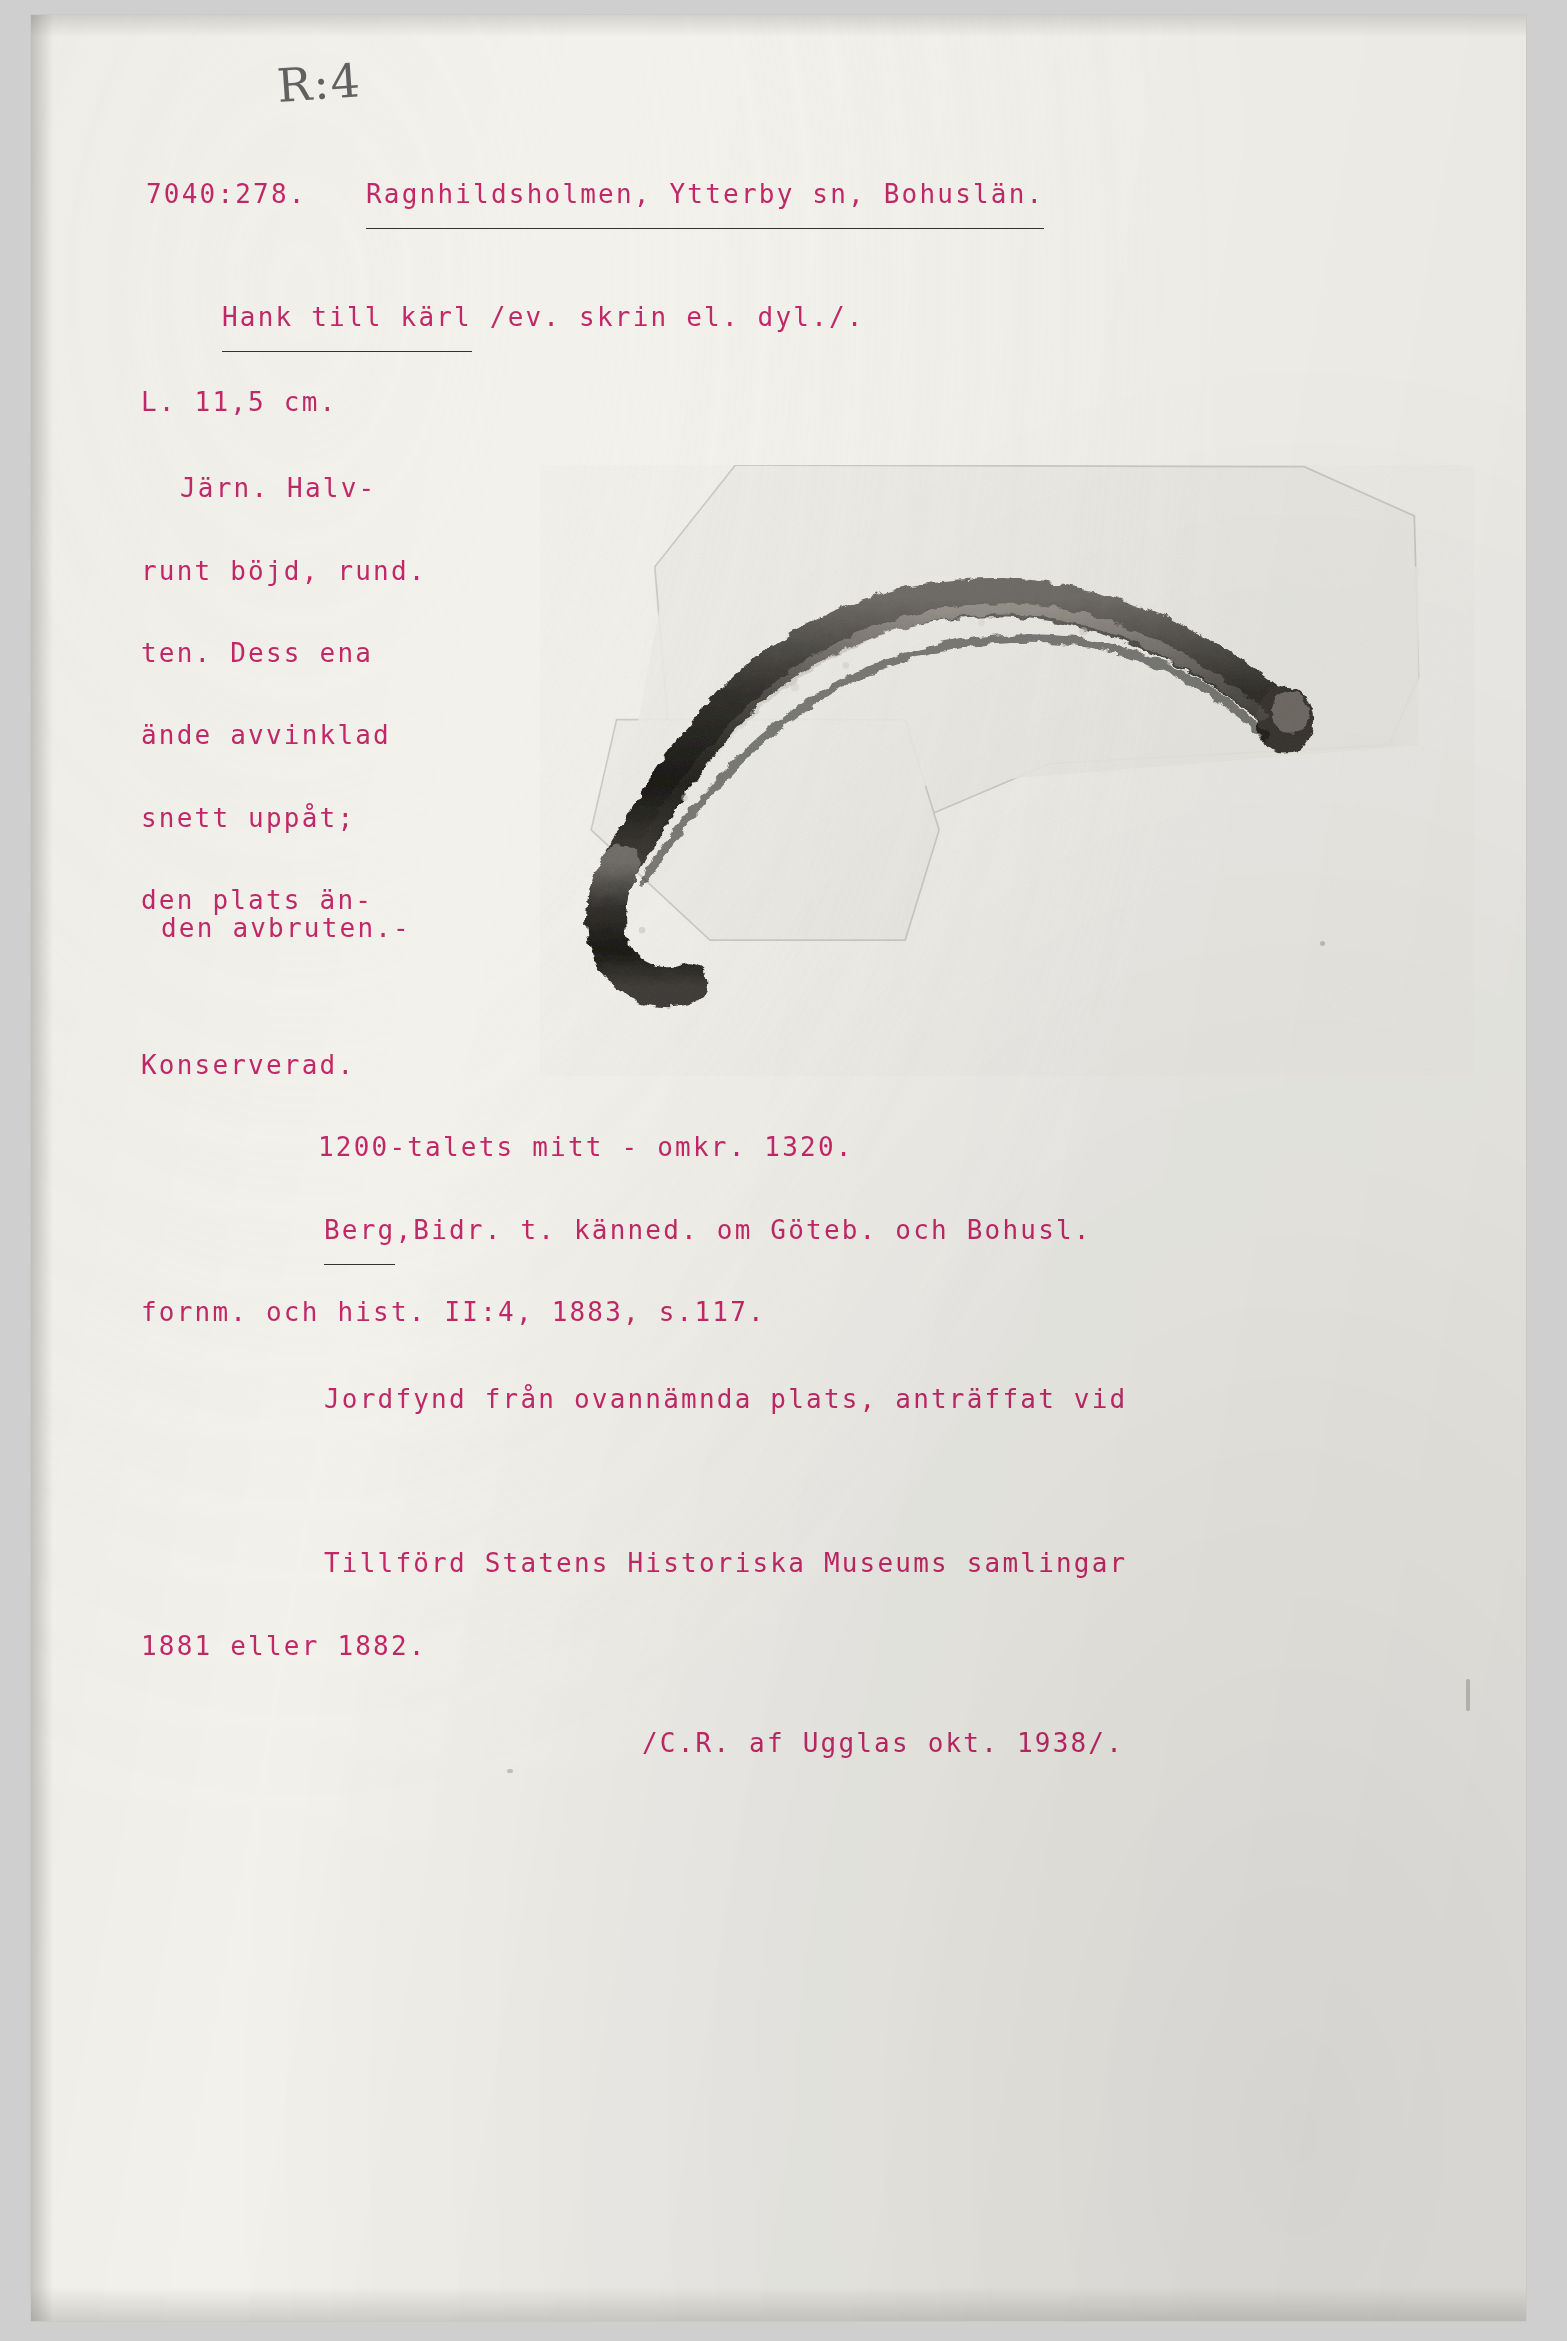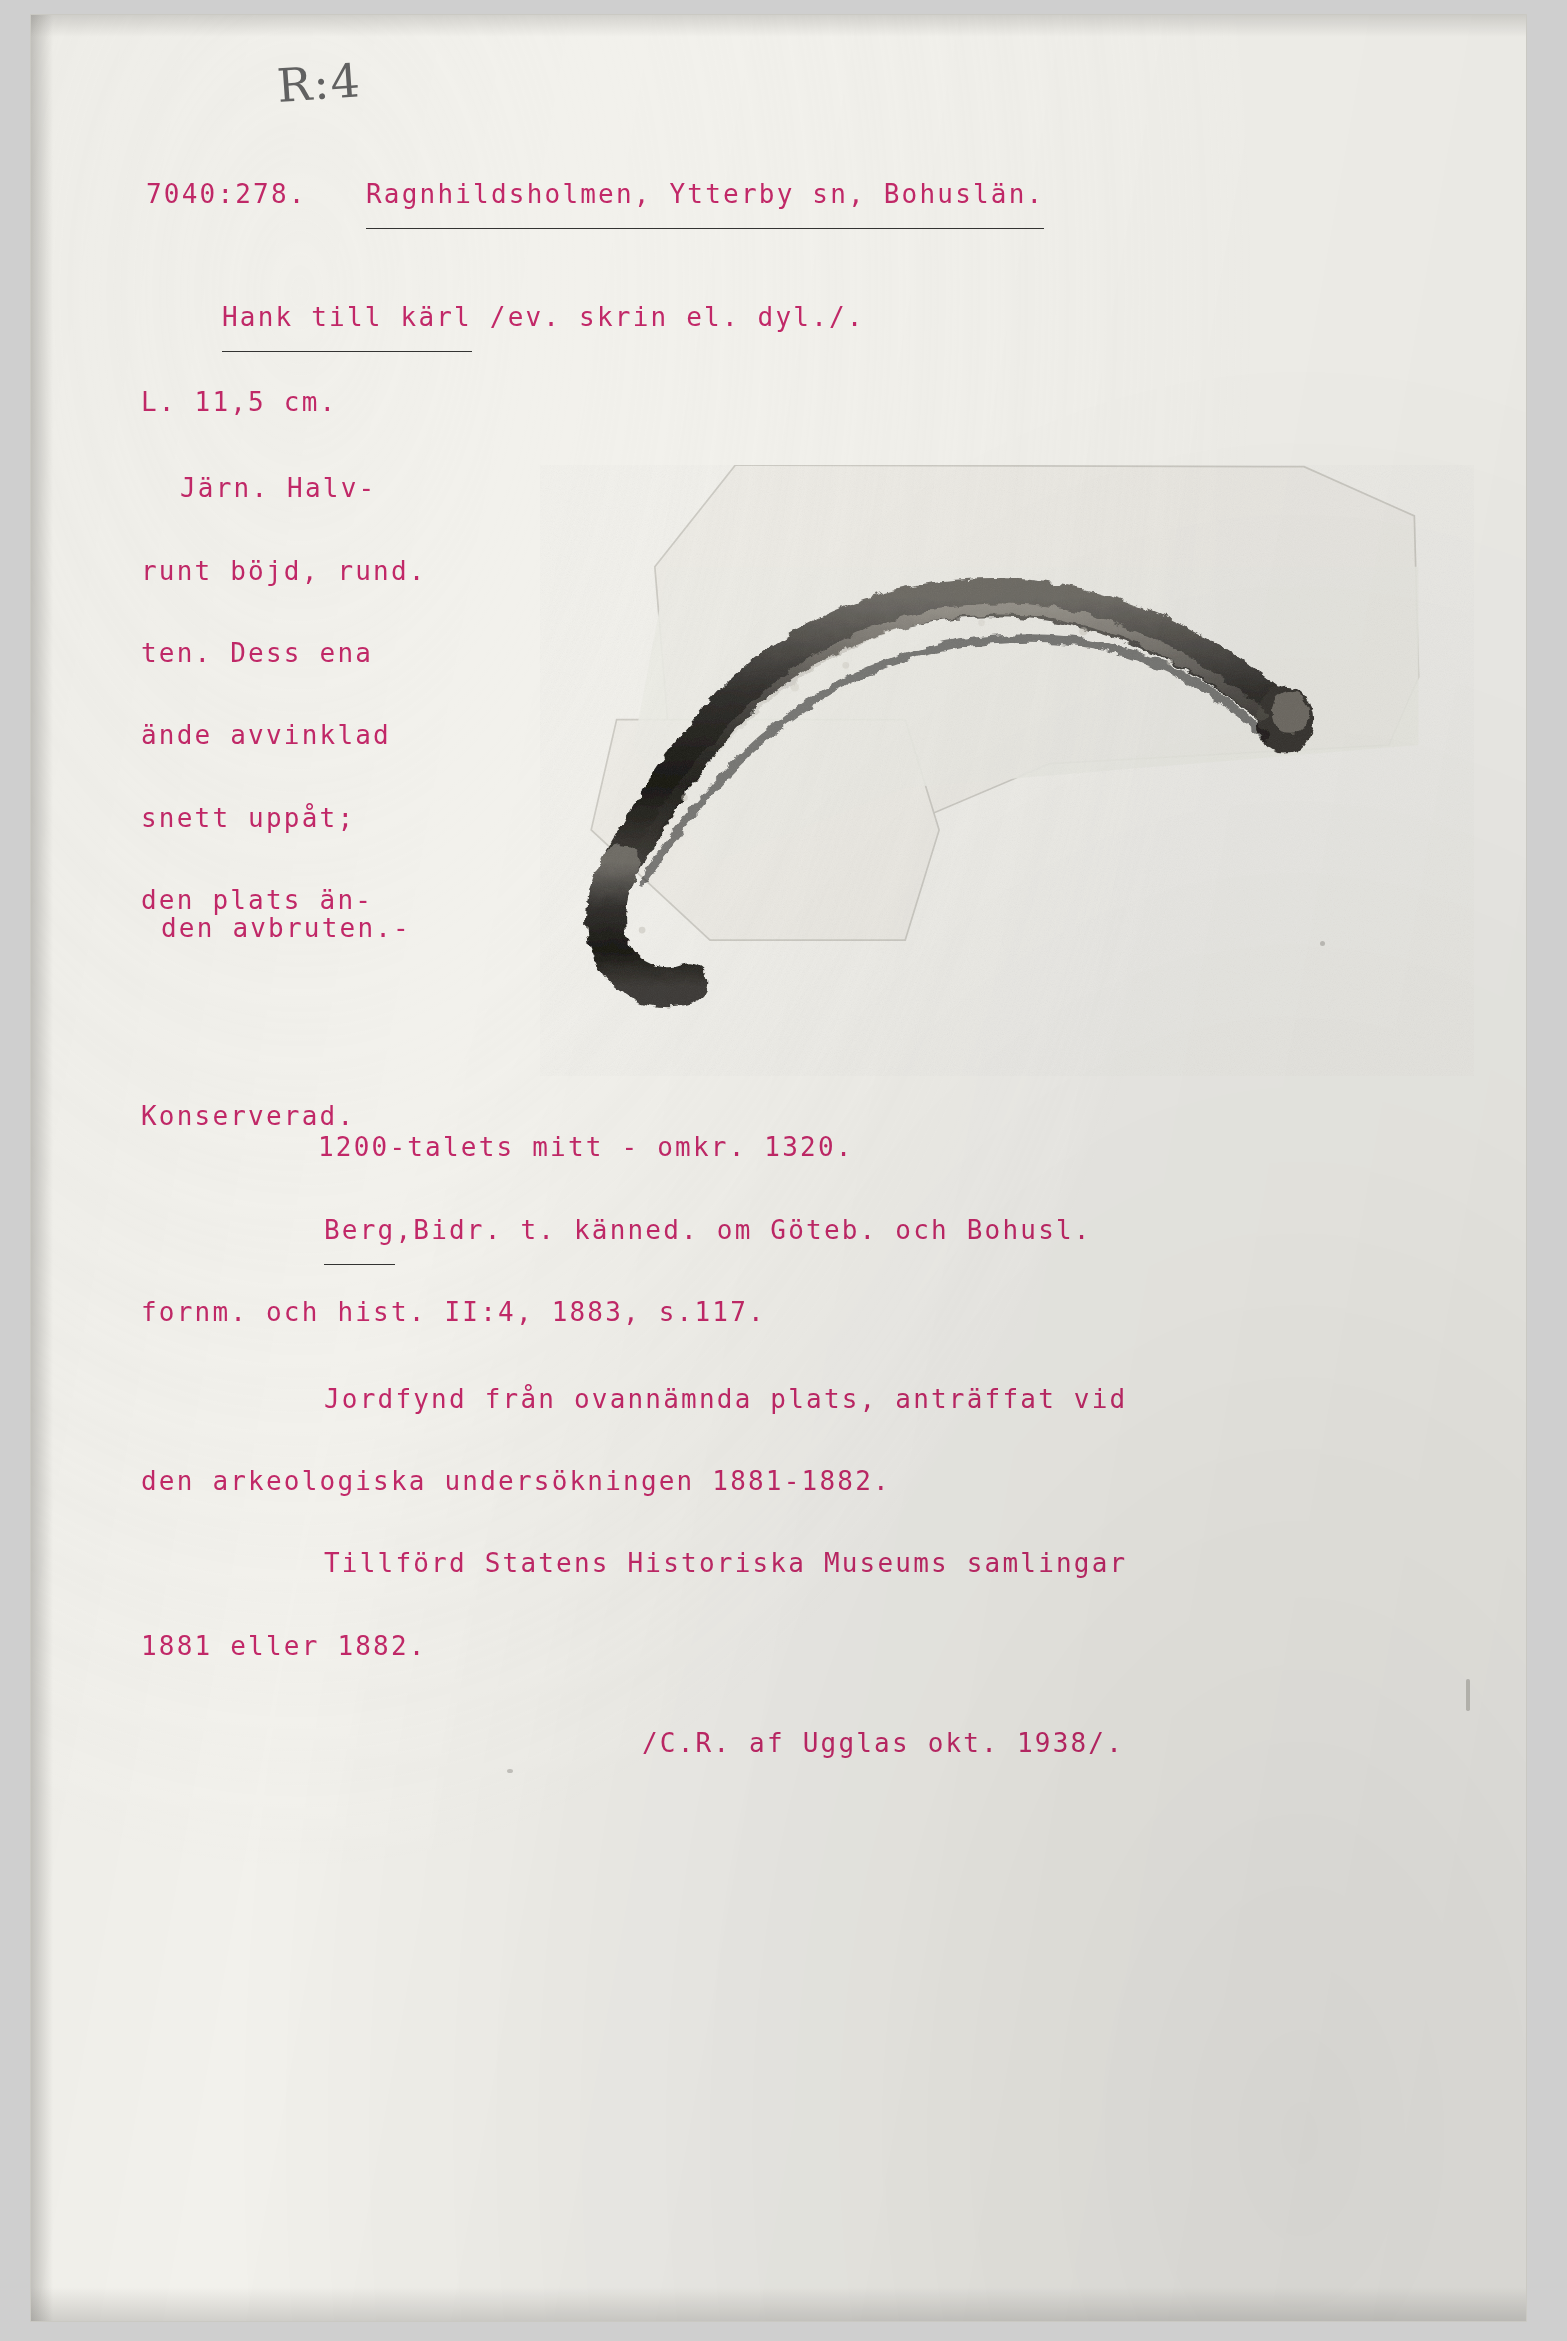--- a/index.html
+++ b/index.html
@@ -131,30 +131,29 @@
     <div class="tw" style="left:110px; top:374px;">L. 11,5 cm.</div>
 
     <div id="col-left">
       <div class="tw" style="left:149px; top:460px;">Järn. Halv-</div>
       <div class="tw" style="left:110px; top:543px;">runt böjd, rund.</div>
       <div class="tw" style="left:110px; top:625px;">ten. Dess ena</div>
       <div class="tw" style="left:110px; top:707px;">ände avvinklad</div>
       <div class="tw" style="left:110px; top:790px;">snett uppåt;</div>
       <div class="tw" style="left:110px; top:872px;">den plats än-</div>
       <div class="tw" style="left:110px; top:900px;margin-left:20px;">den avbruten.-</div>
-      <div class="tw" style="left:110px; top:1088px;">Konserverad.</div>
+      <div class="tw" style="left:110px; top:1037px;">Konserverad.</div>
     </div>
 
     <div class="tw" style="left:287px; top:1119px;">1200-talets mitt - omkr. 1320.</div>
 
     <div class="tw" style="left:293px; top:1202px;"><span class="u">Berg</span><span>,Bidr. t. känned. om Göteb. och Bohusl.</span></div>
     <div class="tw" style="left:110px; top:1284px;">fornm. och hist. II:4, 1883, s.117.</div>
 
     <div class="tw" style="left:293px; top:1371px;">Jordfynd från ovannämnda plats, anträffat vid</div>
-    <div class="tw" style="left:110px; top:1453px;">den arkeologiska undersökningen 1881-1882.</div>
 
     <div class="tw" style="left:293px; top:1535px;">Tillförd Statens Historiska Museums samlingar</div>
     <div class="tw" style="left:110px; top:1618px;">1881 eller 1882.</div>
 
     <div class="tw" style="left:611px; top:1715px;">/C.R. af Ugglas okt. 1938/.</div>
 
     <div id="photo">
       <svg viewBox="0 0 1100 720" xmlns="http://www.w3.org/2000/svg" aria-hidden="true">
         <defs>
           <linearGradient id="rodG" x1="0" y1="0" x2="0" y2="1">

